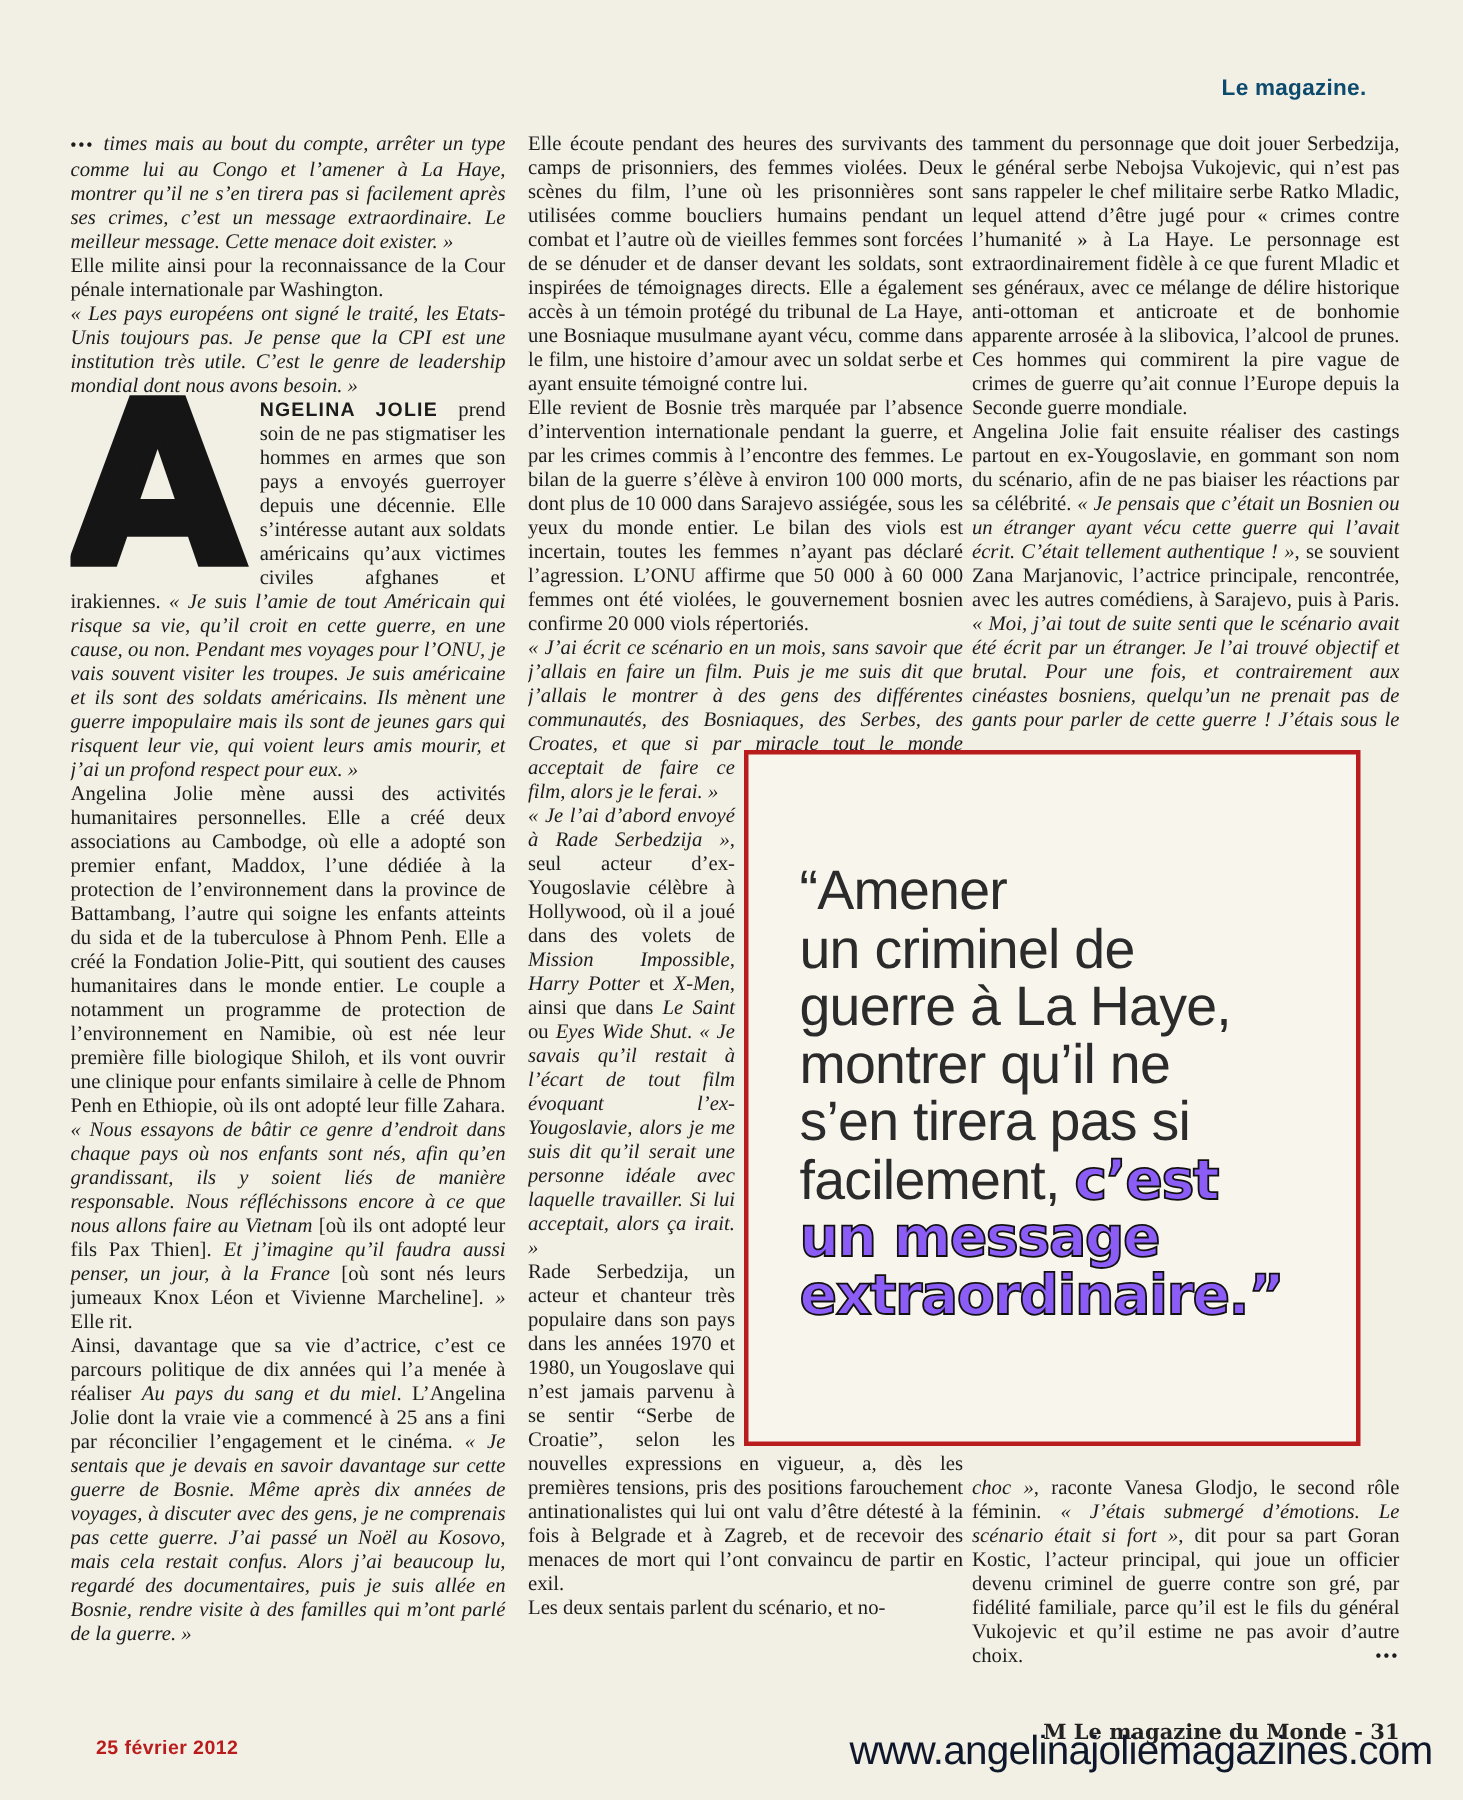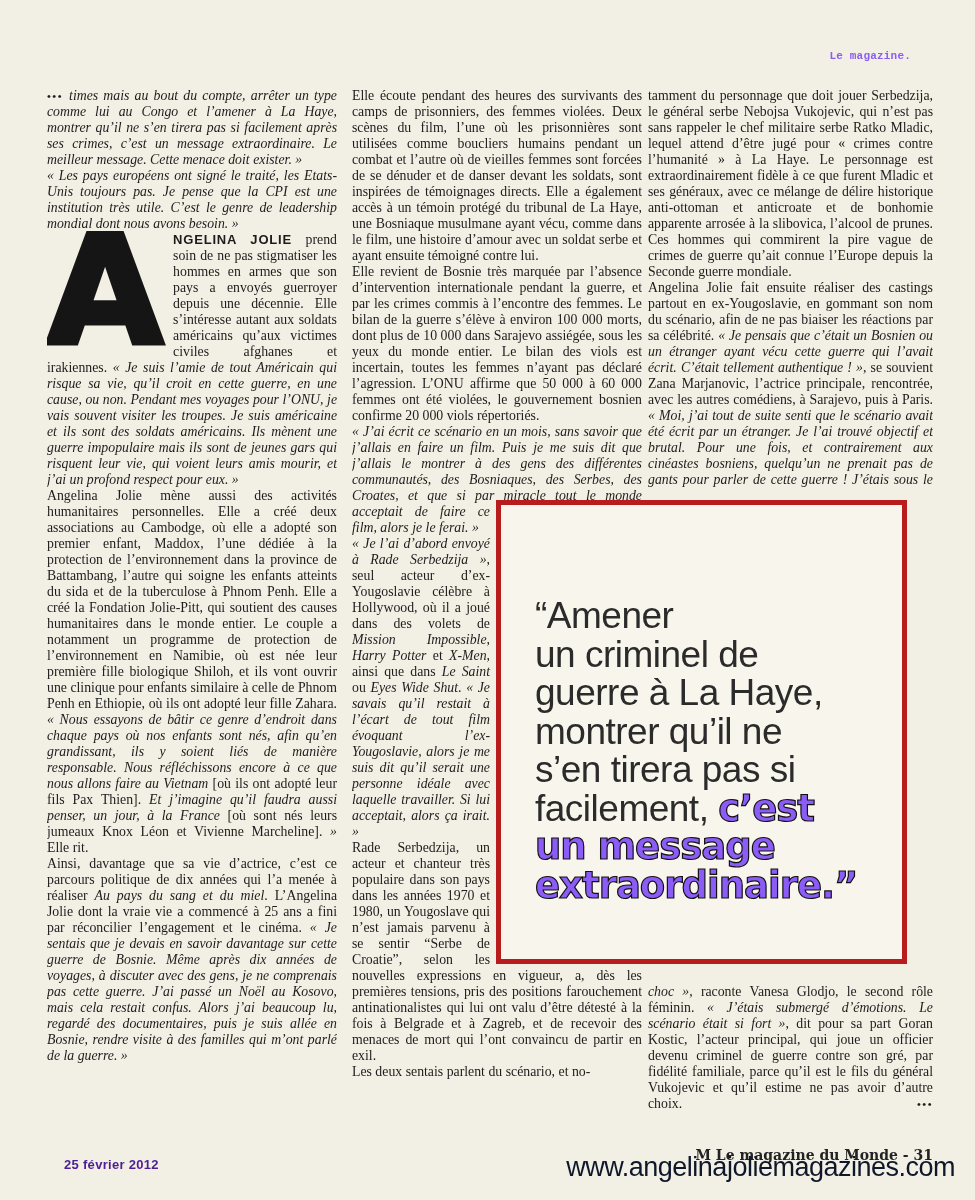--- a/index.html
+++ b/index.html
@@ -6,22 +6,22 @@
   body{
     width:975px;height:1200px;position:relative;overflow:hidden;
     background:#f2efe4;
     font-family:"Liberation Serif", serif;
     color:#1c1c1c;
   }
   .page{position:absolute;inset:0;}
   
   .header{
     position:absolute;top:50px;right:64px;
-    font-family:Liberation Mono, monospace;
-    font-weight:700;font-size:11px;color:#8b5cf6;letter-spacing:.2px;
+    font-family:Liberation Sans, sans-serif;
+    font-weight:700;font-size:15px;color:#0c4a6e;letter-spacing:.2px;
   }
   
   .col{
     position:absolute;top:88px;height:1056px;overflow:hidden;
     font-size:13.8px;line-height:16px;text-align:justify;
     hyphens:auto;-webkit-hyphens:auto;
   }
   .col1{left:47px;width:290px;}
   .col2{left:352px;width:290px;}
   .col3{left:648px;width:285px;}
@@ -49,42 +49,42 @@
   .sp2{float:right;clear:right;}
   .c2sp1{height:416px;}
   .c2sp2{width:152px;height:462px;}
   .c3sp1{height:402px;}
   .c3sp2{width:100%;height:494px;}
   
   .pullquote-box{
     position:absolute;left:496px;top:500px;width:411px;height:464px;
     box-sizing:border-box;
     background:#f8f6ec;
-    border:5px solid #b91c1c;
-    padding:92px 18px 0 34px;
+    border:3px solid #b91c1c;
+    padding:72px 18px 0 34px;
   }
   .pq-text{
     font-family:"Liberation Sans", sans-serif;
     font-size:37px;line-height:38.5px;
     letter-spacing:-.5px;
     color:#2b2b2b;
     white-space:pre-line;
   }
   .run-l{font-weight:400;}
   .run-b{
     font-family:"DejaVu Sans", sans-serif;
     font-weight:700;color:#8b5cf6;
     -webkit-text-stroke:1.2px #111;
     letter-spacing:-1px;
   }
   
   .footer-date{
     position:absolute;left:64px;top:1157px;
     font-family:"Liberation Sans", sans-serif;
-    font-weight:700;font-size:13px;color:#4c1d95;letter-spacing:.3px;
+    font-weight:700;font-size:13px;color:#b91c1c;letter-spacing:.3px;
   }
   .footer-brand{
     position:absolute;right:42px;top:1147px;
     font-family:"DejaVu Serif", serif;
     font-weight:700;font-size:14px;color:#222;
   }
   .watermark{
     position:absolute;right:20px;top:1152px;
     font-family:"Liberation Sans", sans-serif;
     font-weight:400;font-size:27px;color:#0f172a;letter-spacing:-.5px;
@@ -93,20 +93,21 @@
 </head>
 <body>
 
 <div class="page">
 
   <div class="header">Le magazine.</div>
 
   <div class="col col1">
     <div>
         <p class="para"><span class="run-m">••• </span><span class="run-i">times mais au bout du compte, arrêter un type comme lui au Congo et l’amener à La Haye, montrer qu’il ne s’en tirera pas si facilement après ses crimes, c’est un message extraordinaire. Le meilleur message. Cette menace doit exister. »</span></p>
+        <p class="para"><span class="run-r">Elle milite ainsi pour la reconnaissance de la Cour pénale internationale par Washington.</span></p>
         <p class="para"><span class="run-i">« Les pays européens ont signé le traité, les Etats-Unis toujours pas. Je pense que la CPI est une institution très utile. C’est le genre de leadership mondial dont nous avons besoin. »</span></p>
       </div>
     <p class="para"><span class="dropcap">A</span><span><span class="run-sc">NGELINA JOLIE </span><span class="run-r">prend soin de ne pas stigmatiser les hommes en armes que son pays a envoyés guerroyer depuis une décennie. Elle s’intéresse autant aux soldats américains qu’aux victimes civiles afghanes et irakiennes. </span><span class="run-i">« Je suis l’amie de tout Américain qui risque sa vie, qu’il croit en cette guerre, en une cause, ou non. Pendant mes voyages pour l’ONU, je vais souvent visiter les troupes. Je suis américaine et ils sont des soldats américains. Ils mènent une guerre impopulaire mais ils sont de jeunes gars qui risquent leur vie, qui voient leurs amis mourir, et j’ai un profond respect pour eux. »</span></span></p>
     <div>
         <p class="para"><span class="run-r">Angelina Jolie mène aussi des activités humanitaires personnelles. Elle a créé deux associations au Cambodge, où elle a adopté son premier enfant, Maddox, l’une dédiée à la protection de l’environnement dans la province de Battambang, l’autre qui soigne les enfants atteints du sida et de la tuberculose à Phnom Penh. Elle a créé la Fondation Jolie-Pitt, qui soutient des causes humanitaires dans le monde entier. Le couple a notamment un programme de protection de l’environnement en Namibie, où est née leur première fille biologique Shiloh, et ils vont ouvrir une clinique pour enfants similaire à celle de Phnom Penh en Ethiopie, où ils ont adopté leur fille Zahara. </span><span class="run-i">« Nous essayons de bâtir ce genre d’endroit dans chaque pays où nos enfants sont nés, afin qu’en grandissant, ils y soient liés de manière responsable. Nous réfléchissons encore à ce que nous allons faire au Vietnam </span><span class="run-r">[où ils ont adopté leur fils Pax Thien]. </span><span class="run-i">Et j’imagine qu’il faudra aussi penser, un jour, à la France </span><span class="run-r">[où sont nés leurs jumeaux Knox Léon et Vivienne Marcheline]. </span><span class="run-i">» </span><span class="run-r">Elle rit.</span></p>
         <p class="para"><span class="run-r">Ainsi, davantage que sa vie d’actrice, c’est ce parcours politique de dix années qui l’a menée à réaliser </span><span class="run-i">Au pays du sang et du miel</span><span class="run-r">. L’Angelina Jolie dont la vraie vie a commencé à 25 ans a fini par réconcilier l’engagement et le cinéma. </span><span class="run-i">« Je sentais que je devais en savoir davantage sur cette guerre de Bosnie. Même après dix années de voyages, à discuter avec des gens, je ne comprenais pas cette guerre. J’ai passé un Noël au Kosovo, mais cela restait confus. Alors j’ai beaucoup lu, regardé des documentaires, puis je suis allée en Bosnie, rendre visite à des familles qui m’ont parlé de la guerre. »</span></p>
       </div>
   </div>
 
   <div class="col col2">

